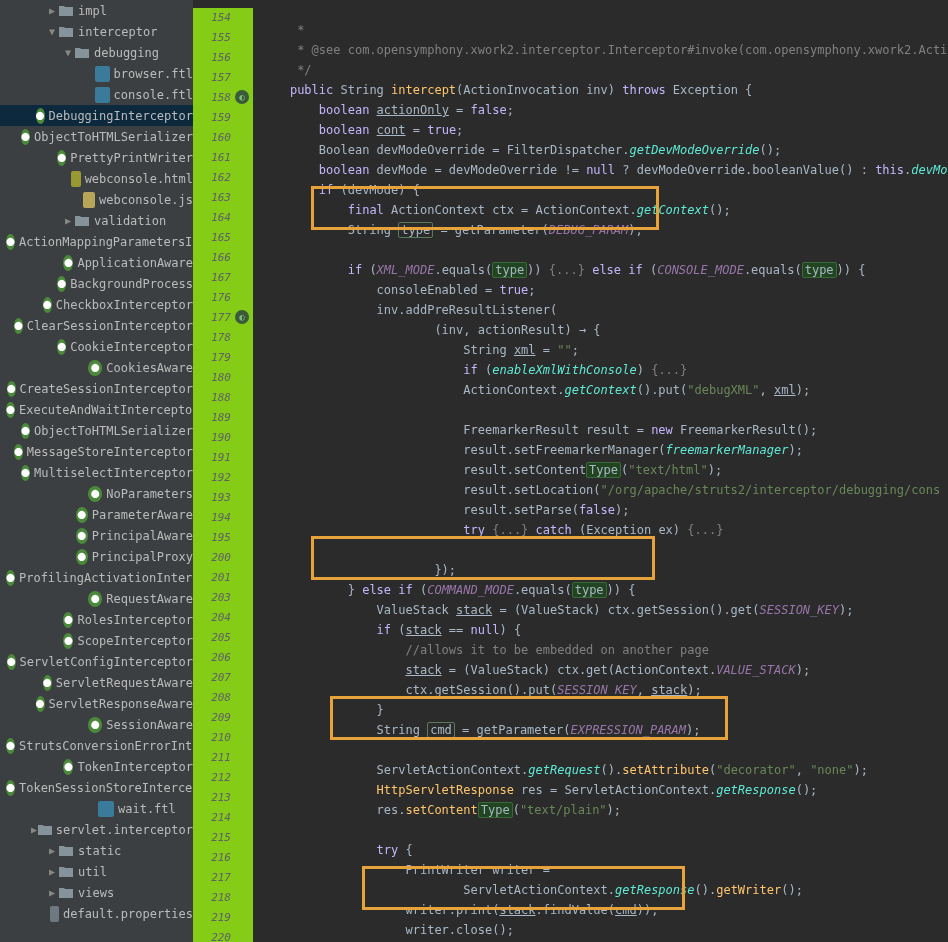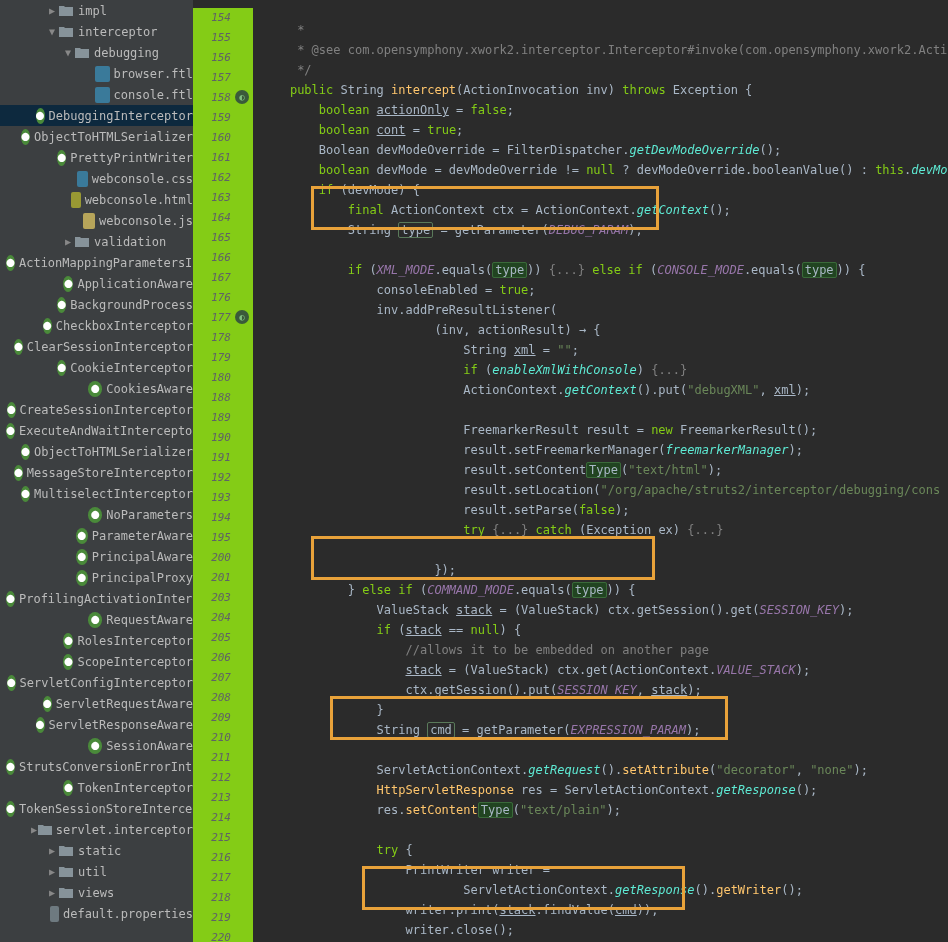--- a/index.html
+++ b/index.html
@@ -95,21 +95,21 @@
   }
   .marker.green { background:#3a5a3a; color:#7fbe7f; }
   .code-area {
     position: absolute;
     left: 60px; top: 0; right: 0;
     line-height: 20px;
     white-space: pre;
     padding-left: 8px;
   }
   .code-line { height: 20px; position: relative; }
-  .k  { color: #84cc16; }          
+  .k  { color: #c4b5fd; }          
   .s  { color: #6a8759; }          
   .c  { color: #808080; }          
   .fn { color: #ffc66d; }          
   .fi { color: #5eead4; font-style: italic; } 
   .ci { color: #9876aa; font-style: italic; }
   .u  { text-decoration: underline; }
   .boxed {
     border: 1px solid #5a7a5a;
     padding: 0 2px;
     border-radius: 2px;
@@ -188,26 +188,20 @@
     </div>
     <div class="tree-item">
       <span class="tree-indent" style="width: 90px;"></span>
       <span class="arrow"></span>
       <span class="file-icon fi-java">⬤</span>
       <span>PrettyPrintWriter</span>
     </div>
     <div class="tree-item">
       <span class="tree-indent" style="width: 90px;"></span>
       <span class="arrow"></span>
-      <span class="file-icon fi-ftl"></span>
-      <span>webconsole.css</span>
-    </div>
-    <div class="tree-item">
-      <span class="tree-indent" style="width: 90px;"></span>
-      <span class="arrow"></span>
       <span class="file-icon fi-html"></span>
       <span>webconsole.html</span>
     </div>
     <div class="tree-item">
       <span class="tree-indent" style="width: 90px;"></span>
       <span class="arrow"></span>
       <span class="file-icon fi-js"></span>
       <span>webconsole.js</span>
     </div>
     <div class="tree-item">
@@ -374,20 +368,26 @@
       <span class="tree-indent" style="width: 80px;"></span>
       <span class="arrow"></span>
       <span class="file-icon fi-java">⬤</span>
       <span>TokenInterceptor</span>
     </div>
     <div class="tree-item">
       <span class="tree-indent" style="width: 80px;"></span>
       <span class="arrow"></span>
       <span class="file-icon fi-java">⬤</span>
       <span>TokenSessionStoreInterceptor</span>
+    </div>
+    <div class="tree-item">
+      <span class="tree-indent" style="width: 80px;"></span>
+      <span class="arrow"></span>
+      <span class="file-icon fi-ftl"></span>
+      <span>wait.ftl</span>
     </div>
     <div class="tree-item">
       <span class="tree-indent" style="width: 40px;"></span>
       <span class="arrow">▶</span>
       <span class="folder-icon">
         <svg width="14" height="12" viewBox="0 0 14 12">
           <path fill="#87939a" d="M0 1h5l1 1h8v9H0z"></path>
         </svg>
       </span>
       <span>servlet.interceptor</span>

